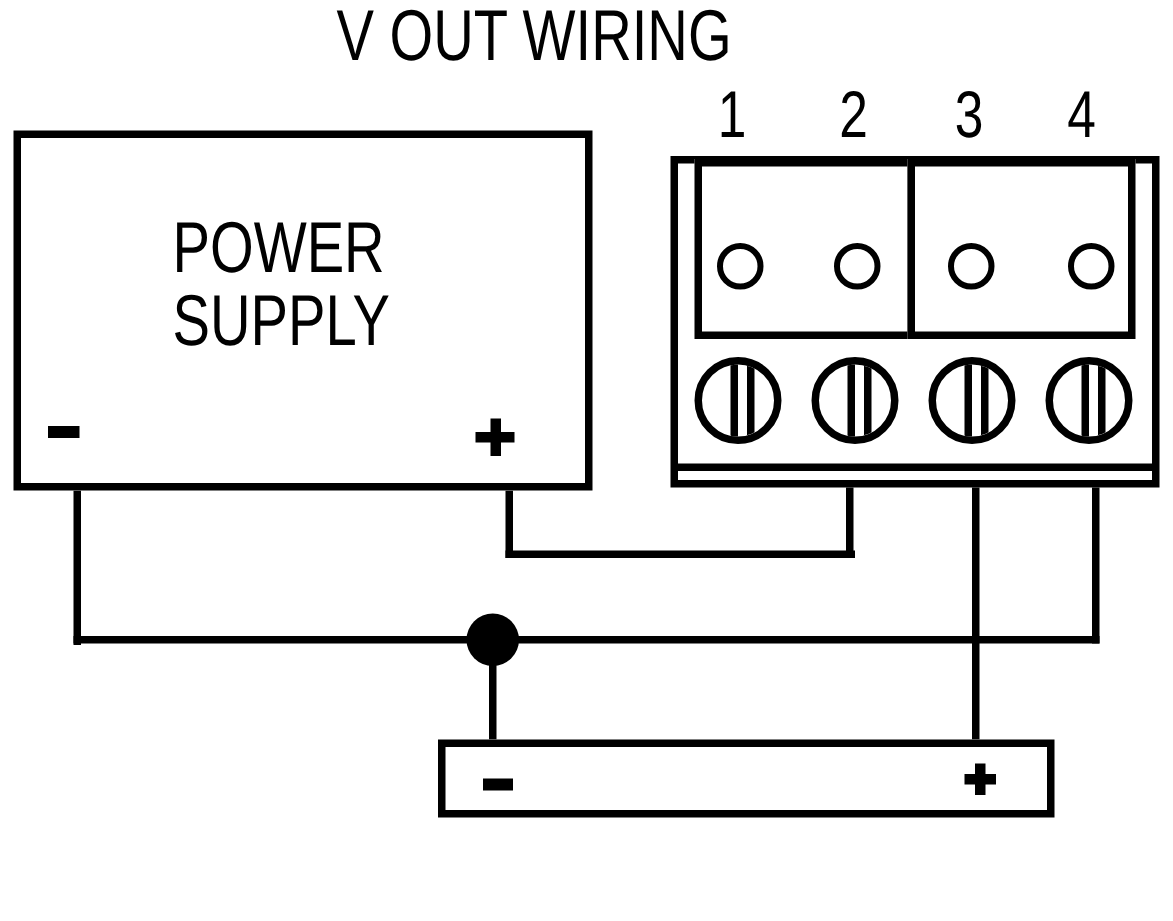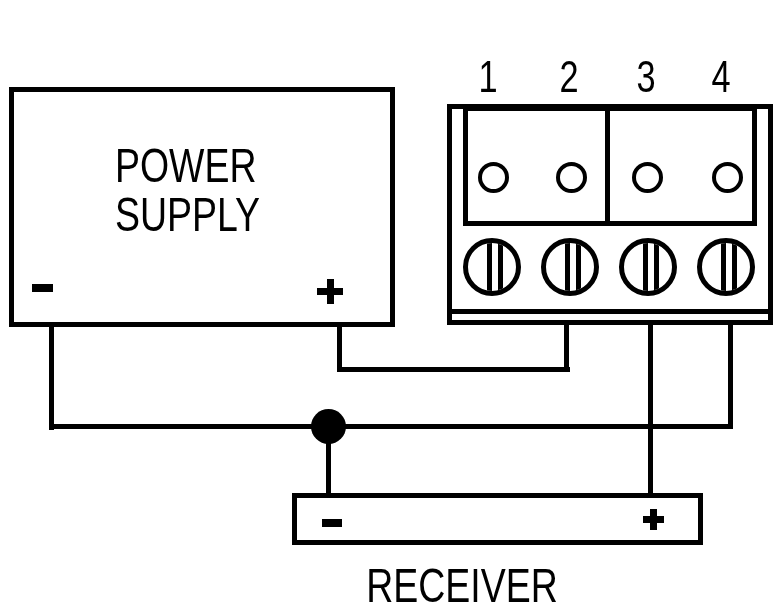--- a/index.html
+++ b/index.html
@@ -59,20 +59,21 @@
   .rec-minus       { left:322px; top:519px; width:20px; height:8px; }
   .rec-plus-h      { left:643px; top:516px; width:21px; height:7px; }
   .rec-plus-v      { left:650px; top:509px; width:7px;  height:21px; }
   .sign { position:absolute; }
 </style>
 </head>
 <body>
 
 <div class="canvas" style="--line: #000000; --bg: #ffffff;">
 
+  <div class="txt title"><span class="cx">V OUT WIRING</span></div>
 
   <div class="txt tnum" style="left:488px;"><span class="cx">1</span></div>
   <div class="txt tnum" style="left:569px;"><span class="cx">2</span></div>
   <div class="txt tnum" style="left:646px;"><span class="cx">3</span></div>
   <div class="txt tnum" style="left:721px;"><span class="cx">4</span></div>
 
   <div class="w w-ps-neg-v"></div>
   <div class="w w-neg-bus"></div>
   <div class="w w-t4-v"></div>
   <div class="w w-junction-v"></div>
@@ -123,15 +124,14 @@
     </div>
 
   <div class="box rec-box"></div>
   <div class="sign" aria-label="-">
     <div class="bar rec-minus"></div>
   </div>
   <div class="sign" aria-label="+">
     <div class="bar rec-plus-h"></div>
     <div class="bar rec-plus-v"></div>
   </div>
-  <div class="txt rec-label"><span class="cx">RECEIVER</span></div>
 
 </div>
 
 </body></html>

